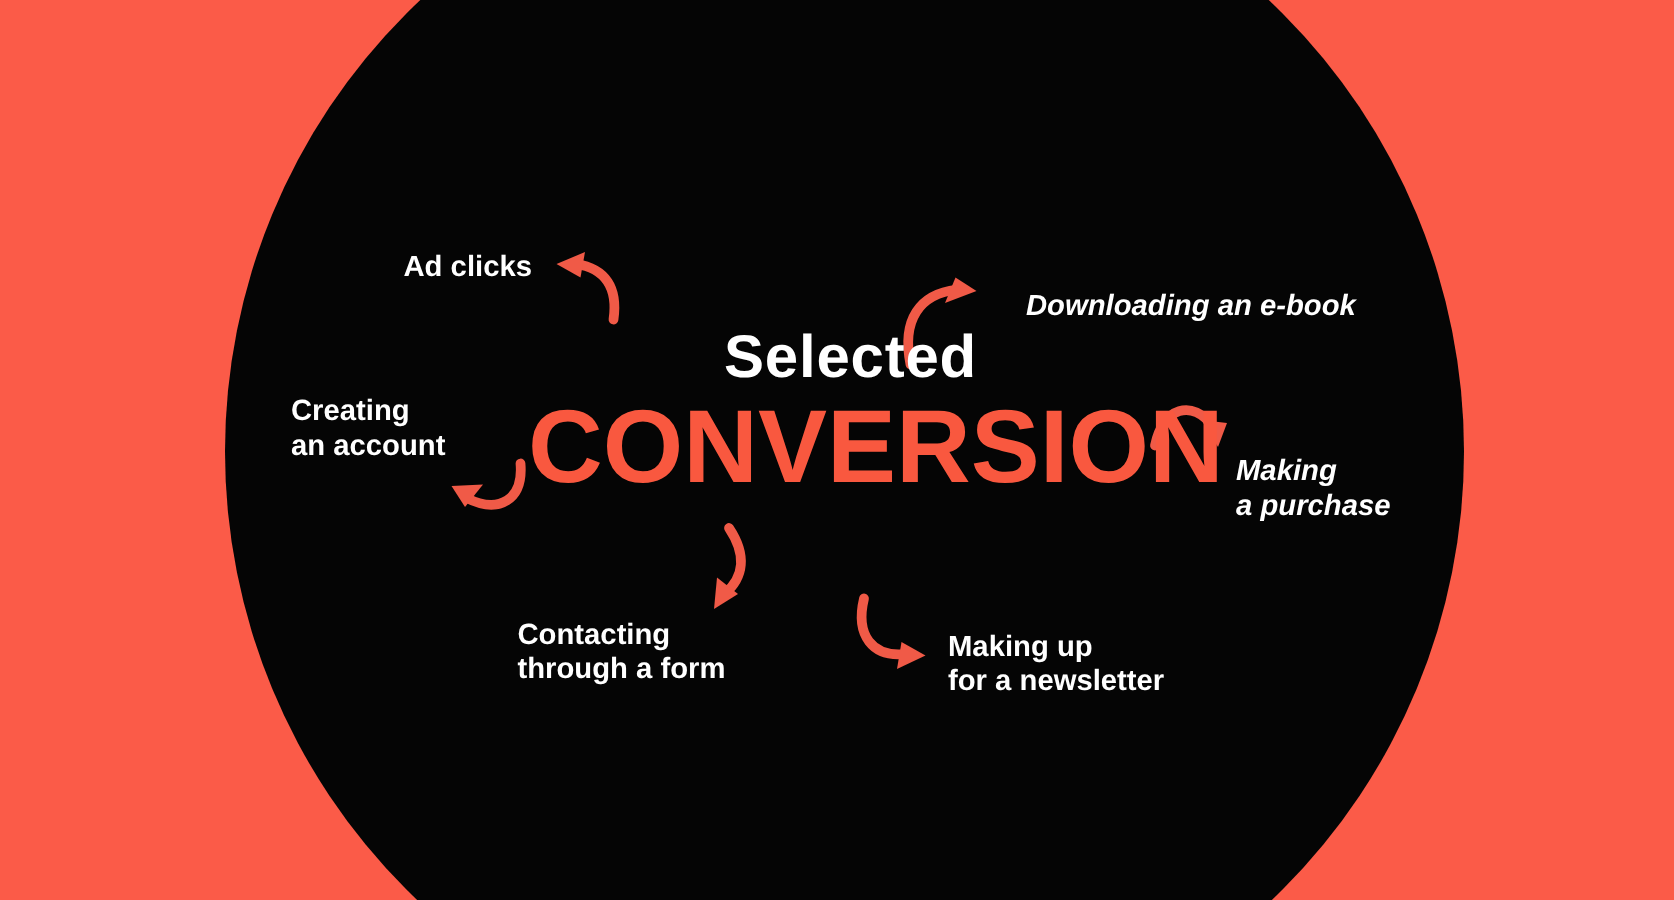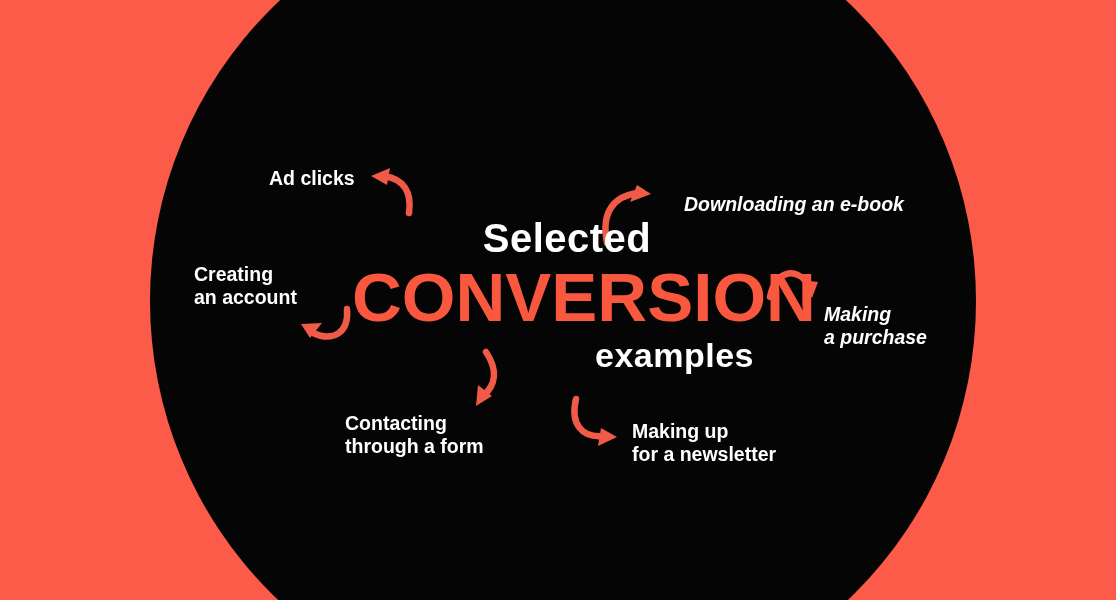--- a/index.html
+++ b/index.html
@@ -137,21 +137,20 @@
 
     <g>
       <path d="M 576 399 C 570 424 582 438 603 436" fill="none" stroke="#F05A47" stroke-width="6.5" stroke-linecap="round"></path>
       <path d="M 617 437 L 598 446 L 601 428 Z" fill="#F05A47"></path>
     </g>
   </svg>
 
   <div class="title-block">
     <div class="title-selected">Selected</div>
     <div class="title-conversion">CONVERSION</div>
-    <div class="title-examples">examples</div>
   </div>
 
   <div class="label align-left" id="label-ad-clicks">Ad clicks</div>
 
   <div class="label align-left" id="label-downloading">Downloading an e-book</div>
 
   <div class="label align-left" id="label-creating-account">Creating
 an account</div>
 
   <div class="label align-left" id="label-making-purchase">Making

